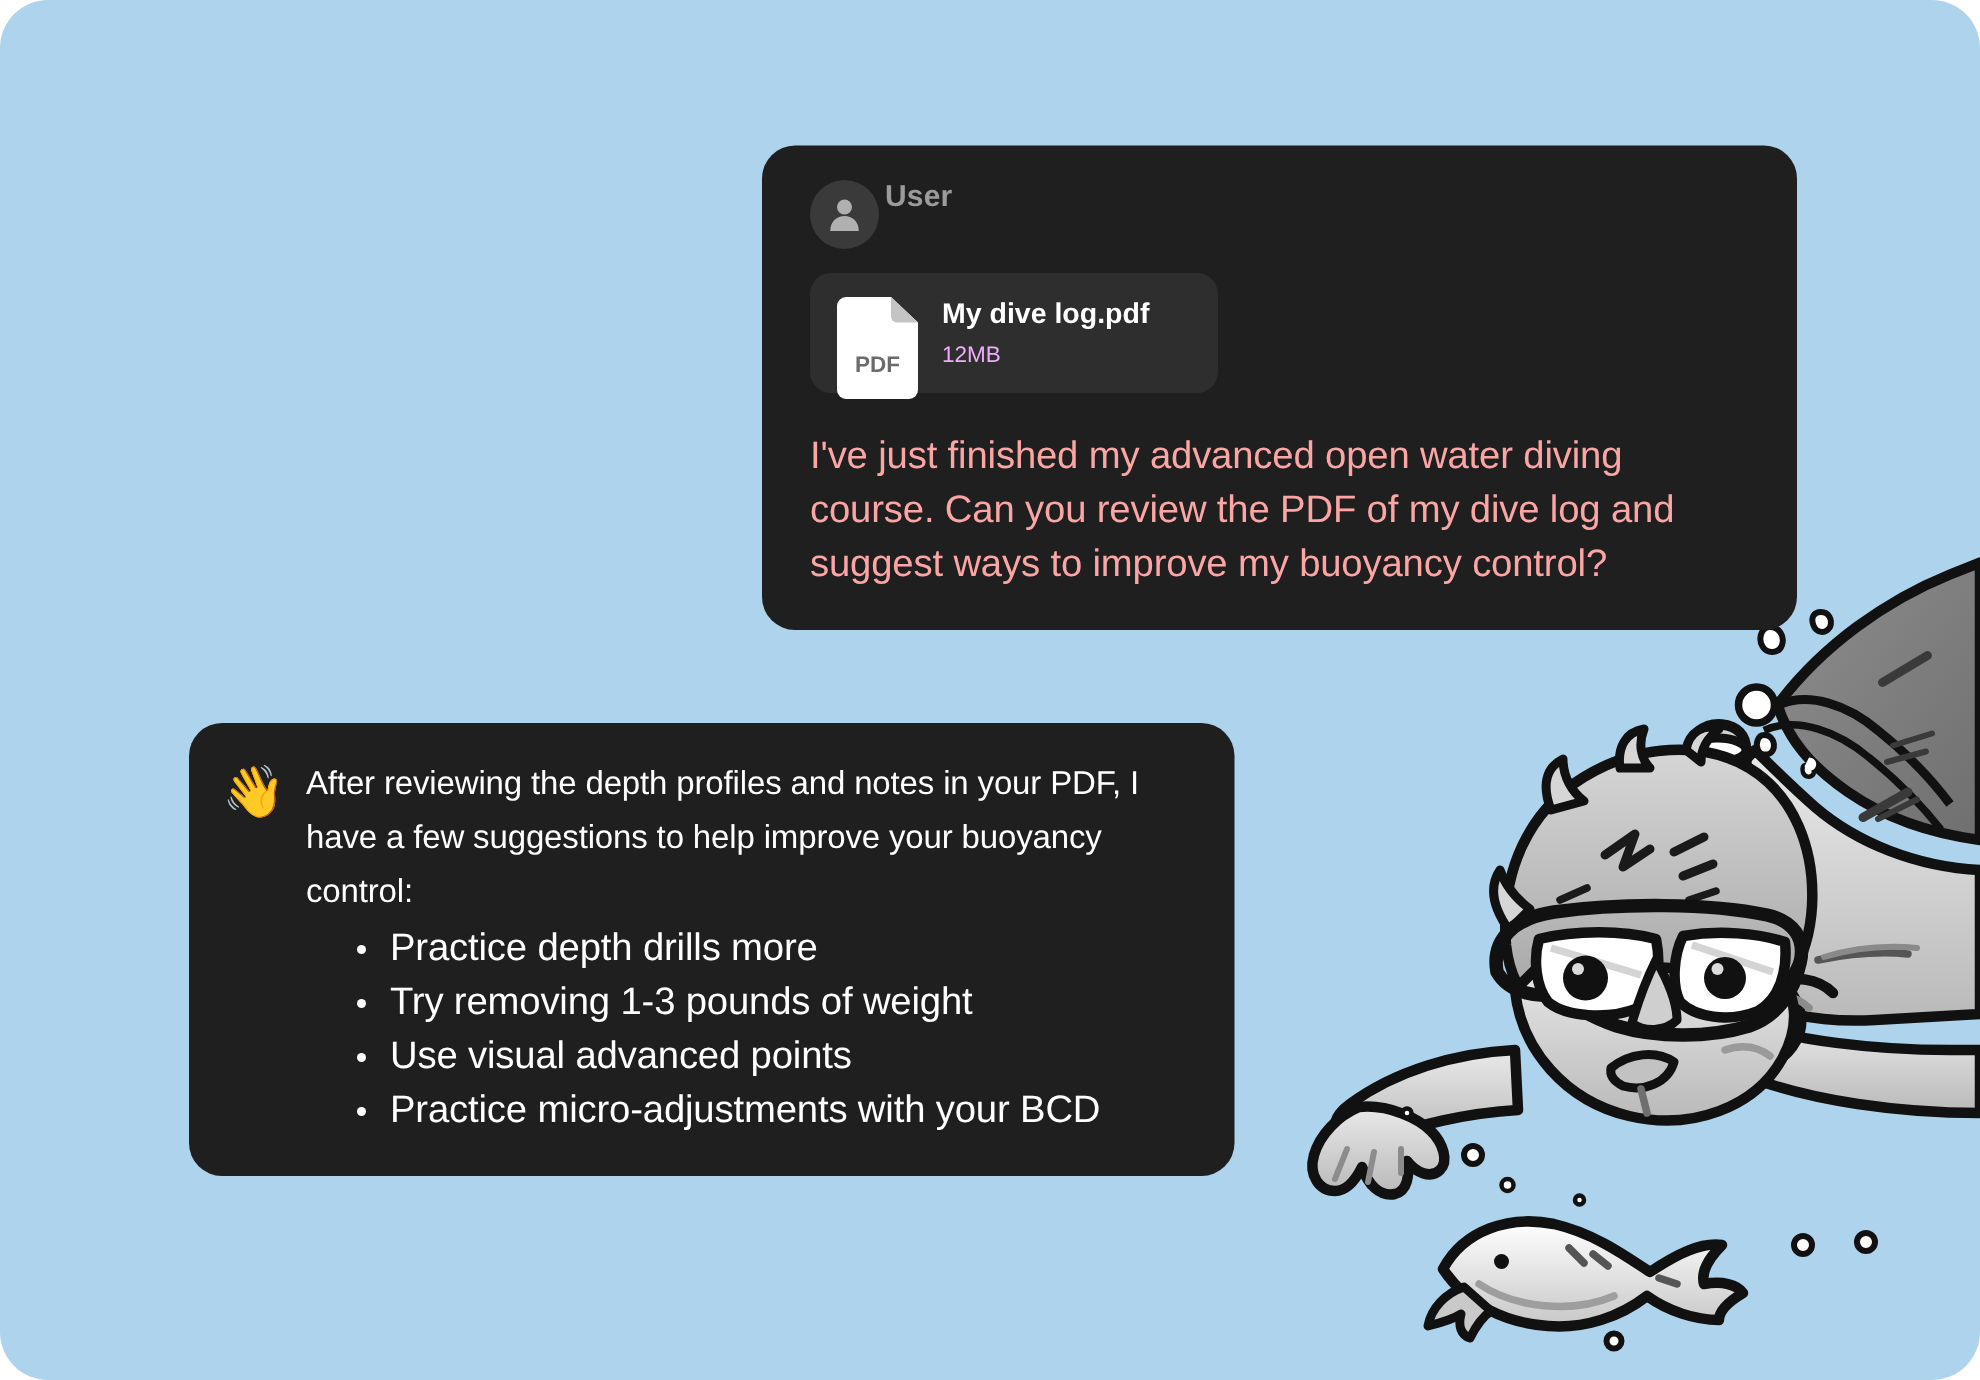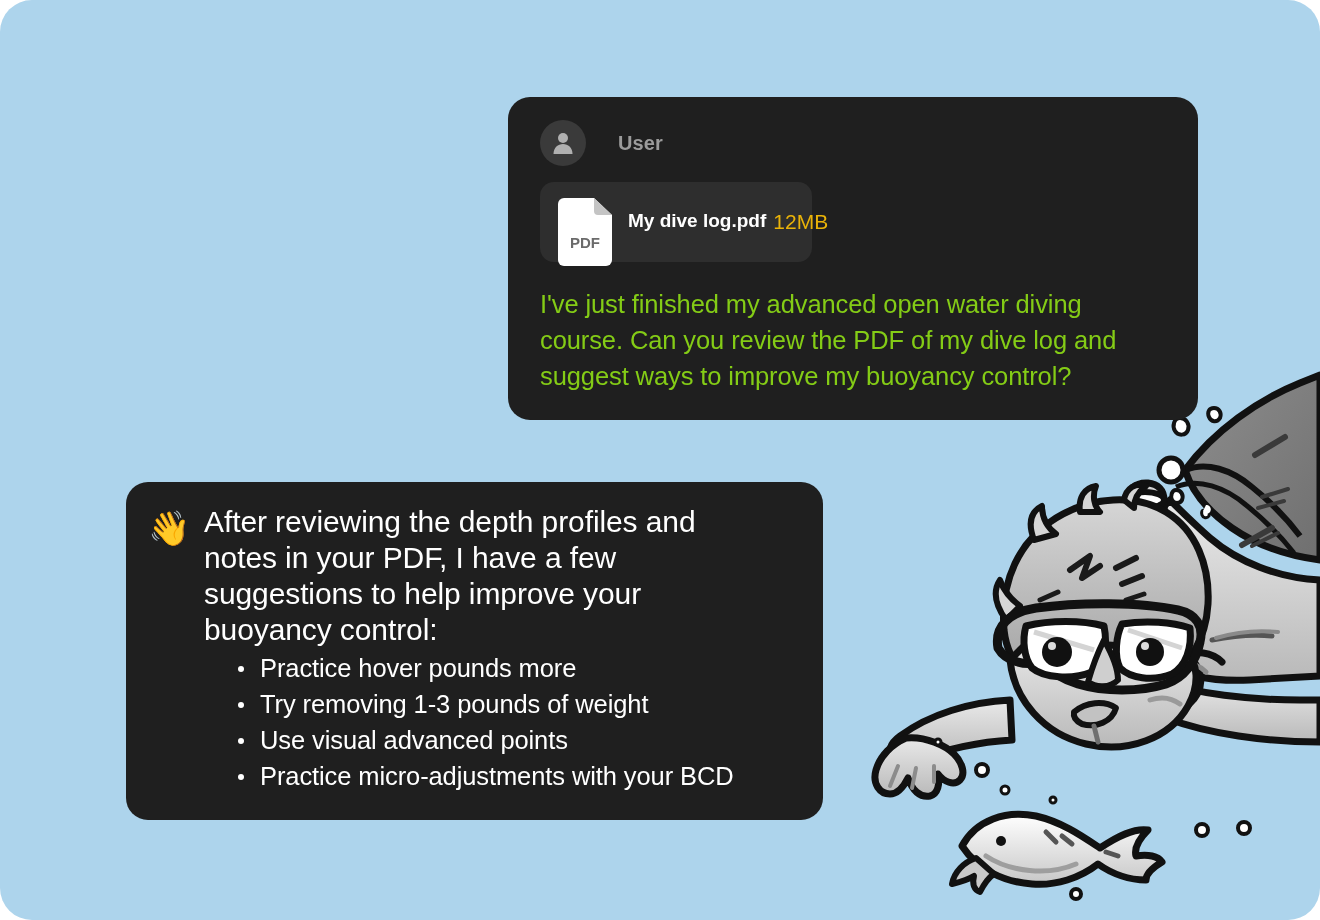--- a/index.html
+++ b/index.html
@@ -46,22 +46,22 @@
   #assistant-bubble {
     left: 126px;
     top: 482px;
     width: 697px;
     padding: 22px 26px 26px 22px;
   }
 
   
   .user-header {
     display: flex;
-    align-items: center;
-    gap: 32px;
+    align-items: flex-start;
+    gap: 4px;
     height: 46px;
     padding-left: 4px;
   }
 
   .avatar {
     width: 46px;
     height: 46px;
     border-radius: 50%;
     background: #3a3a3a;
     display: flex;
@@ -92,41 +92,41 @@
   }
 
   .pdf-icon {
     position: relative;
     width: 54px;
     height: 48px;
     flex: 0 0 auto;
   }
   .pdf-icon svg { display: block; }
 
-  .file-meta { display: flex; gap: 7px; min-width: 0; }
+  .file-meta { display: flex; flex-direction: column; gap: 7px; min-width: 0; }
 
   .file-name {
     font-size: 19px;
     font-weight: bold;
     color: #ffffff;
     white-space: nowrap;
   }
 
   .file-size {
-    font-size: 21px;
-    color: #eab308;
+    font-size: 15px;
+    color: #f0abfc;
   }
 
   
   .user-text {
     margin-top: 24px;
     margin-left: 4px;
     font-size: 25.5px;
     line-height: 36px;
-    color: #84cc16;
+    color: #fca5a5;
     letter-spacing: -0.1px;
     max-width: 640px;
   }
 
   
   .assistant-intro {
     display: flex;
     align-items: flex-start;
     gap: 0px;
   }
@@ -134,21 +134,21 @@
   .wave-emoji {
     font-size: 34px;
     line-height: 40px;
     flex: 0 0 auto;
     width: 56px;
     text-align: left;
     padding-top: 4px;
   }
 
   .assistant-para {
-    font-size: 30px;
+    font-size: 22px;
     line-height: 36px;
     color: #ffffff;
     letter-spacing: -0.1px;
     flex: 1 1 auto;
     max-width: 560px;
   }
 
   .assistant-list {
     list-style: none;
     margin: 2px 0 0 0;
@@ -373,20 +373,20 @@
   </div>
 
   <div class="bubble" id="assistant-bubble">
 
     <div class="assistant-intro">
       <span class="wave-emoji">👋</span>
       <p class="assistant-para">After reviewing the depth profiles and notes in your PDF, I have a few suggestions to help improve your buoyancy control:</p>
     </div>
 
     <ul class="assistant-list">
-      <li>Practice hover pounds more</li>
+      <li>Practice depth drills more</li>
       <li>Try removing 1-3 pounds of weight</li>
       <li>Use visual advanced points</li>
       <li>Practice micro-adjustments with your BCD</li>
     </ul>
   </div>
 
 </div>
 
 </body></html>

